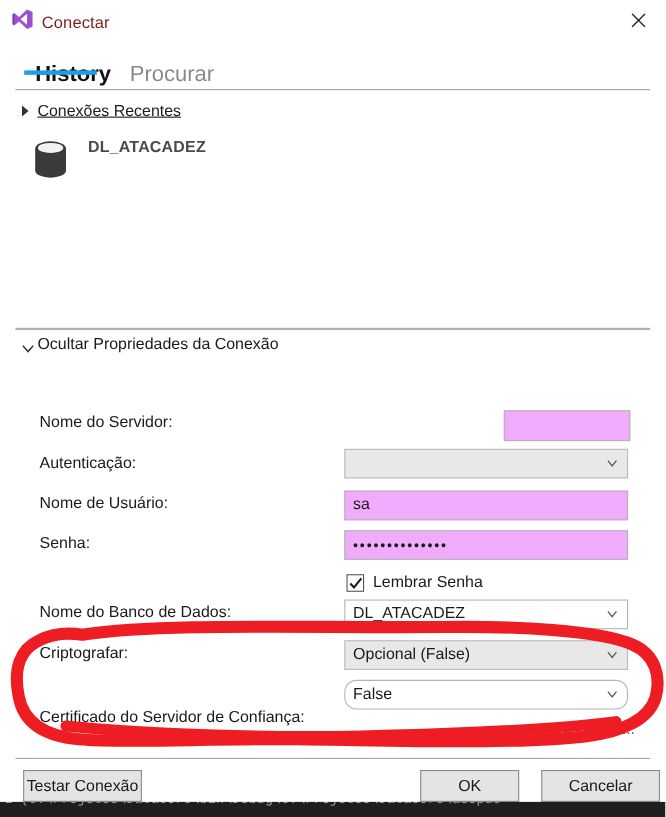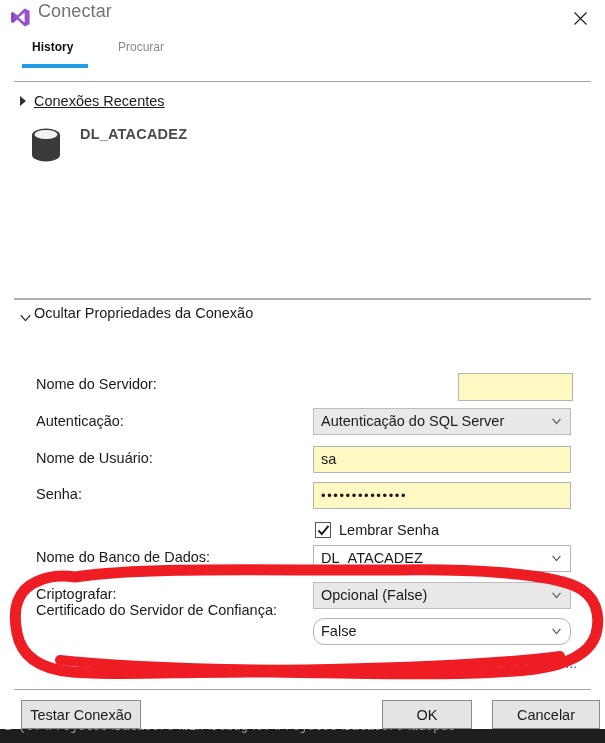--- a/index.html
+++ b/index.html
@@ -24,23 +24,23 @@
     width: 605px; height: 34px;
     background: #ffffff;
   }
   .vs-logo {
     position: absolute;
     left: 11px; top: 8px;
     width: 19px; height: 19px;
   }
   .title-text {
     position: absolute;
-    left: 38px; top: 1px;
-    font-size: 18px;
-    color: #737373;
+    left: 38px; top: 12px;
+    font-size: 15px;
+    color: #7f1d1d;
     letter-spacing: .1px;
   }
   .close-btn {
     position: absolute;
     right: 8px; top: 4px;
     width: 34px; height: 28px;
     display: flex;
     align-items: center;
     justify-content: center;
     cursor: default;
@@ -48,22 +48,22 @@
   .close-btn svg { display: block; }
 
   
   .tabs {
     position: absolute;
     left: 0; top: 40px;
     width: 605px; height: 32px;
   }
   .tab {
     position: absolute;
-    top: 0;
-    font-size: 12px;
+    top: 17px;
+    font-size: 20px;
     cursor: default;
     white-space: nowrap;
   }
   .tab.active {
     left: 32px;
     font-weight: bold;
     color: #111111;
   }
   .tab.inactive {
     left: 118px;
@@ -145,21 +145,21 @@
     white-space: nowrap;
     cursor: default;
   }
   .field {
     position: absolute;
     left: 313px;
     width: 258px;
     height: 27px;
     box-sizing: border-box;
     border: 1px solid #b4b4b4;
-    background: #fef9c3;
+    background: #f0abfc;
     font-size: 14.5px;
     color: #1a1a1a;
     padding: 0 7px;
     line-height: 25px;
     white-space: nowrap;
     overflow: hidden;
   }
   .field.combo {
     background: #e8e8e8;
     border: 1px solid #bcbcbc;
@@ -228,21 +228,21 @@
     border: 1px solid #8a8a8a;
     background: #e4e4e4;
     font-size: 14.5px;
     color: #1a1a1a;
     display: flex;
     align-items: center;
     justify-content: center;
     cursor: default;
     height: 29px;
   }
-  .btn-test  { left: 21px;  top: 700px; width: 120px; }
+  .btn-test  { left: 21px;  top: 700px; width: 108px; }
   .btn-ok    { left: 382px; top: 700px; width: 90px;  }
   .btn-cancel{ left: 492px; top: 700px; width: 108px;  }
 
   
   .bottom-strip {
     position: absolute;
     left: 0; top: 729px;
     width: 605px; height: 14px;
     background: #1e1e1e;
     overflow: hidden;
@@ -313,21 +313,20 @@
     <polyline points="0.8,1.3 5.5,6.6 10.2,1.3" fill="none" stroke="#333" stroke-width="1.3"></polyline>
   </svg>
 </span>
 <span class="section-head props-head">Ocultar Propriedades da Conexão</span>
 
 <span class="frow-label" style="top:376px;">Nome do Servidor:</span>
 <div class="field narrow" style="top:373px;"></div>
 
 <span class="frow-label" style="top:413px;">Autenticação:</span>
 <div class="field combo" style="top:408px;">
-  <span>Autenticação do SQL Server</span>
   <span class="chev">
     <svg width="9" height="7" viewBox="0 0 9 7">
         <polyline points="0.6,0.8 4.5,5.6 8.4,0.8" fill="none" stroke="#5a5a5a" stroke-width="1.2"></polyline>
       </svg>
   </span>
 </div>
 
 <span class="frow-label" style="top:450px;">Nome de Usuário:</span>
 <div class="field" style="top:446px;">sa</div>
 
@@ -356,21 +355,21 @@
 <span class="frow-label" style="top:586px;">Criptografar:</span>
 <div class="field combo" style="top:582px;">
   <span>Opcional (False)</span>
   <span class="chev">
     <svg width="9" height="7" viewBox="0 0 9 7">
         <polyline points="0.6,0.8 4.5,5.6 8.4,0.8" fill="none" stroke="#5a5a5a" stroke-width="1.2"></polyline>
       </svg>
   </span>
 </div>
 
-<span class="frow-label" style="top:602px;">Certificado do Servidor de Confiança:</span>
+<span class="frow-label" style="top:644px;">Certificado do Servidor de Confiança:</span>
 <div class="field combo-white" style="top:618px;border-radius:11px;">
   <span>False</span>
   <span class="chev">
     <svg width="9" height="7" viewBox="0 0 9 7">
         <polyline points="0.6,0.8 4.5,5.6 8.4,0.8" fill="none" stroke="#5a5a5a" stroke-width="1.2"></polyline>
       </svg>
   </span>
 </div>
 
 <span class="adv-link">Avançado...</span>

